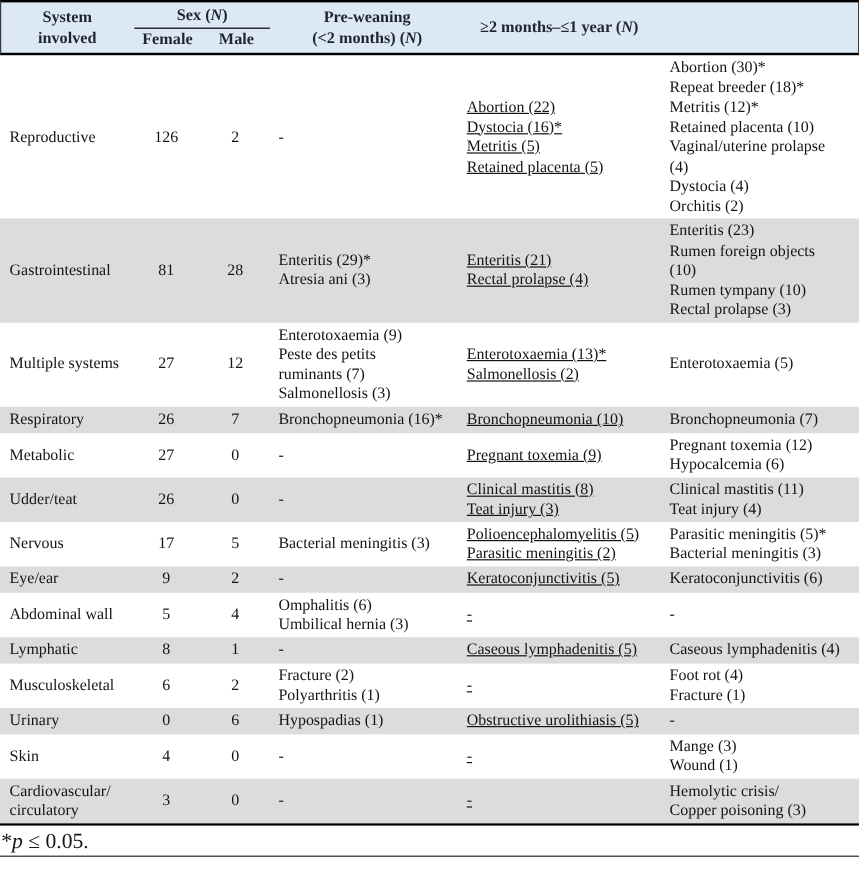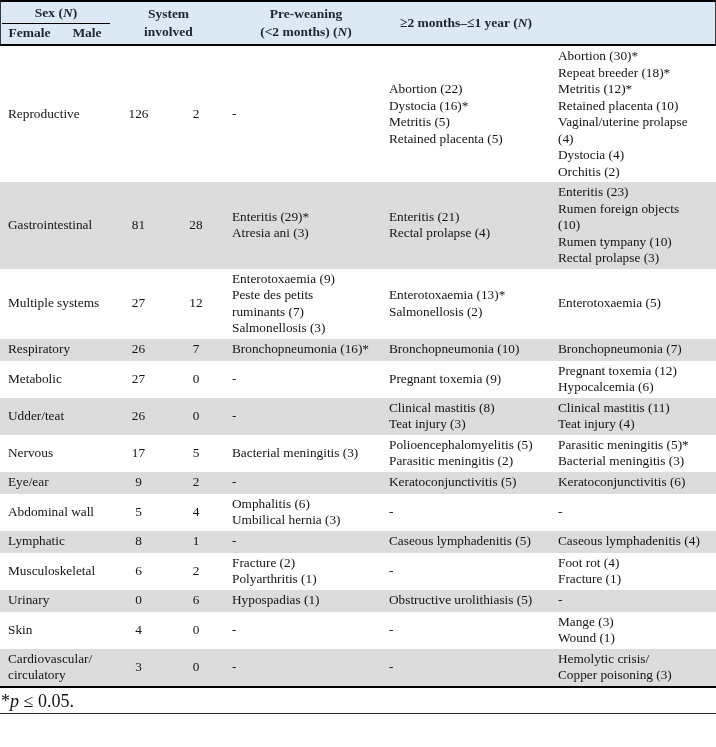--- a/index.html
+++ b/index.html
@@ -44,45 +44,45 @@
     font-size:13.3px;
     line-height:16.5px;
     min-height:22px;
     padding:2px 0;
   }
   .trow:nth-child(even){background:var(--stripe);}
   .cell{white-space:pre-line;}
   .cell-system{padding-left:8px;}
   .cell-num{text-align:center;}
   .cell-pre{padding-left:7px;}
-  .cell-mid{padding-left:4px;}
+  .cell-mid{padding-left:4px;text-decoration:underline;}
   .cell-over{padding-left:13px;padding-right:4px;}
   .line{white-space:pre-line;}
 
   
   .footnote{font-size:18px;line-height:15px;padding:6px 0 4px 1px;color:var(--body-text);}
   .footnote i{font-style:italic;}
   .bottom-rule{border-top:1.5px solid #2a2a2a;width:716px;}
 </style>
 </head>
 <body>
 
 <div class="page">
 
   <div class="thead">
+    <div class="th">
+      <div>System</div>
+      <div>involved</div>
+    </div>
     <div class="th th-sex-group">
       <div class="sex-top"><span>Sex (</span><i>N</i><span>)</span></div>
       <div class="sex-bottom">
         <div>Female</div>
         <div>Male</div>
       </div>
-    </div>
-    <div class="th">
-      <div>System</div>
-      <div>involved</div>
     </div>
     <div class="th">
       <div>Pre-weaning</div>
       <div><span>(&lt;2 months) (</span><i>N</i><span>)</span></div>
     </div>
     <div class="th"><span>≥2 months–≤1 year (</span><i>N</i><span>)</span></div>
   </div>
 
   <div class="tbody">
       <div class="trow">

